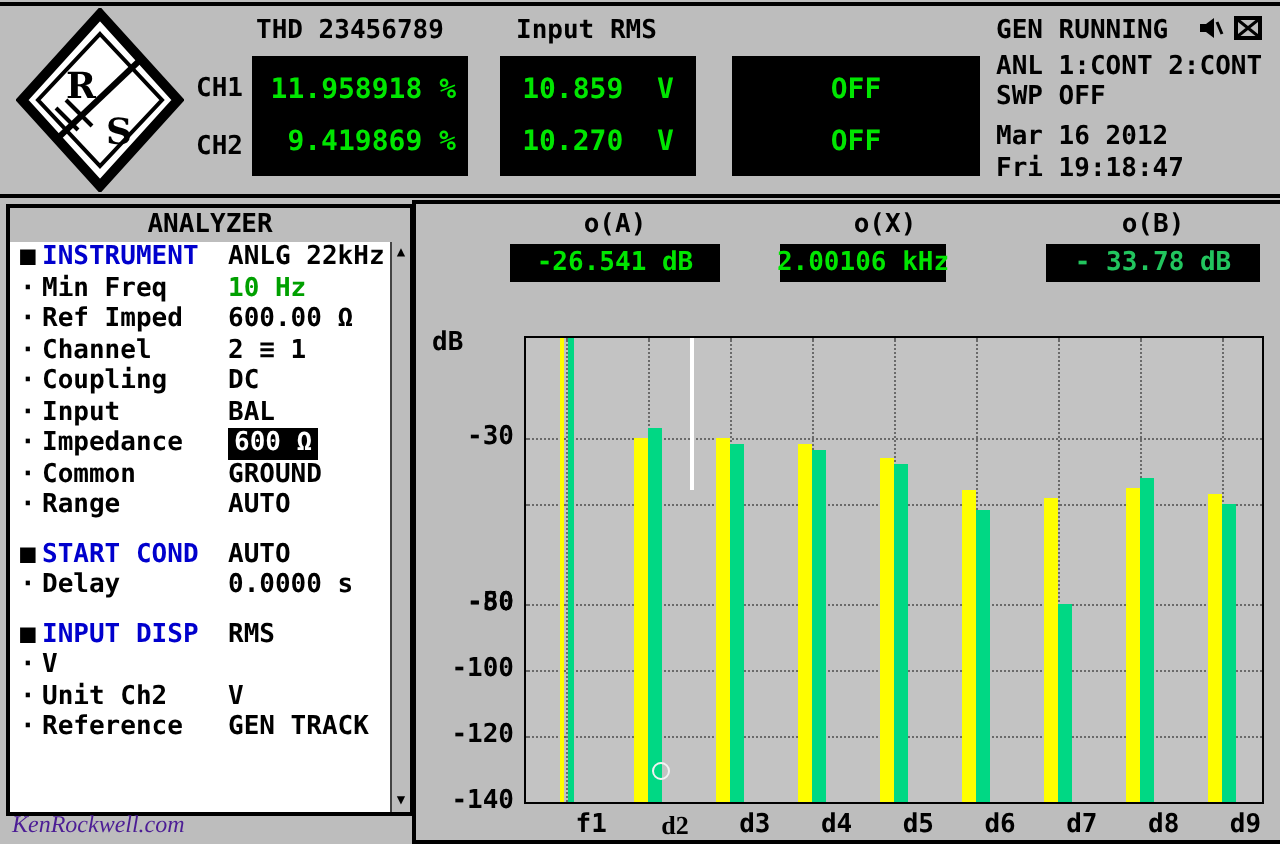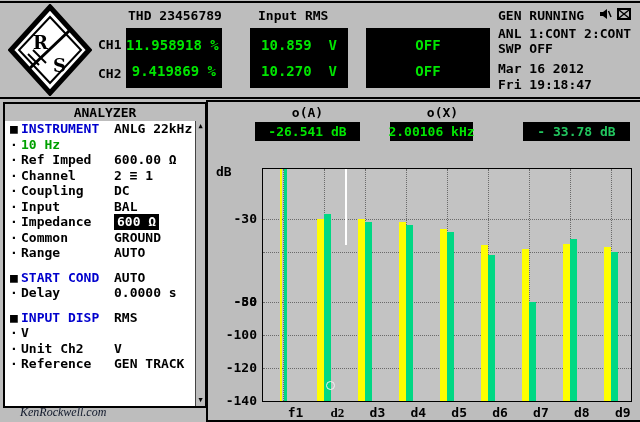--- a/index.html
+++ b/index.html
@@ -45,43 +45,43 @@
 
   .plot{position:absolute;left:54px;top:66px;width:368px;height:232px;border:1px solid #000;background:#c3c3c3;}
   .grid-h{position:absolute;left:0;width:100%;height:0;border-top:1px dotted #6a6a6a;}
   .grid-v{position:absolute;top:0;height:100%;width:0;border-left:1px dotted #6a6a6a;}
   .ytick{position:absolute;left:-50px;width:44px;text-align:right;font-size:13px;font-weight:bold;}
   .xtick{position:absolute;top:236px;width:40px;text-align:right;font-size:13px;font-weight:bold;}
   .bar{position:absolute;bottom:0;}
   .cursor-line{position:absolute;top:0;height:76px;width:2px;background:#fff;}
   .cursor-marker{position:absolute;top:212px;width:7px;height:7px;border:1px solid #f2f2f2;border-radius:50%;}
 
-  .watermark{position:absolute;left:20px;top:405px;font-family:"Liberation Serif",serif;font-style:italic;
-             font-size:12px;color:#0f172a;}
+  .watermark{position:absolute;left:6px;top:405px;font-family:"Liberation Serif",serif;font-style:italic;
+             font-size:12px;color:#4c1d95;}
 </style>
 </head>
 <body>
 
 <div class="screen">
   <div class="topline"></div>
 
   <svg class="abs" style="left:8px;top:4px" width="84" height="92" viewBox="0 0 84 92">
     <polygon points="42,3 81,46 42,89 3,46" fill="#ffffff" stroke="#000000" stroke-width="5"></polygon>
     <polygon points="42,13 73,46 42,79 11,46" fill="none" stroke="#000000" stroke-width="2"></polygon>
     <line x1="21" y1="65" x2="61" y2="27" stroke="#000000" stroke-width="3"></line>
     <line x1="20" y1="50" x2="31" y2="61" stroke="#000000" stroke-width="2"></line>
     <line x1="25" y1="46" x2="38" y2="59" stroke="#000000" stroke-width="2"></line>
     <text x="25" y="45" font-size="18" font-weight="bold" font-family="DejaVu Serif, serif">R</text>
     <text x="45" y="68" font-size="18" font-weight="bold" font-family="DejaVu Serif, serif">S</text>
   </svg>
 
   <span class="abs t13" style="left:128px;top:8px">THD 23456789</span>
   <span class="abs t13" style="left:98px;top:37px">CH1</span>
   <span class="abs t13" style="left:98px;top:66px">CH2</span>
-  <div class="blackbox" style="left:126px;top:28px;width:96px;height:60px">
+  <div class="blackbox" style="left:126px;top:28px;width:108px;height:60px">
     <div class="gval">11.958918 %</div>
     <div class="gval">9.419869 %</div>
   </div>
 
   <span class="abs t13" style="left:258px;top:8px">Input RMS</span>
   <div class="blackbox" style="left:250px;top:28px;width:98px;height:60px">
     <div class="gval center">10.859  V</div>
     <div class="gval center">10.270  V</div>
   </div>
 
@@ -103,21 +103,21 @@
   <span class="abs t13" style="left:498px;top:41px">SWP OFF</span>
   <span class="abs t13" style="left:498px;top:61px">Mar 16 2012</span>
   <span class="abs t13" style="left:498px;top:77px">Fri 19:18:47</span>
 
   <div class="divider"></div>
 
   <div class="abs menu-panel">
     <div class="menu-title">ANALYZER</div>
     <div class="menu-list">
         <div class="menu-row"><span class="bullet">■</span><span class="mlabel blue">INSTRUMENT</span><span class="mvalue">ANLG 22kHz</span></div>
-        <div class="menu-row"><span class="bullet">·</span><span class="mvalue green">10 Hz</span></div>
+        <div class="menu-row"><span class="bullet">·</span><span class="mlabel">Min Freq</span><span class="mvalue green">10 Hz</span></div>
         <div class="menu-row"><span class="bullet">·</span><span class="mlabel">Ref Imped</span><span class="mvalue">600.00 Ω</span></div>
         <div class="menu-row"><span class="bullet">·</span><span class="mlabel">Channel</span><span class="mvalue">2 ≡ 1</span></div>
         <div class="menu-row"><span class="bullet">·</span><span class="mlabel">Coupling</span><span class="mvalue">DC</span></div>
         <div class="menu-row"><span class="bullet">·</span><span class="mlabel">Input</span><span class="mvalue">BAL</span></div>
         <div class="menu-row"><span class="bullet">·</span><span class="mlabel">Impedance</span><span class="mvalue selected">600 Ω</span></div>
         <div class="menu-row"><span class="bullet">·</span><span class="mlabel">Common</span><span class="mvalue">GROUND</span></div>
         <div class="menu-row"><span class="bullet">·</span><span class="mlabel">Range</span><span class="mvalue">AUTO</span></div>
         <div class="menu-spacer"></div>
         <div class="menu-row"><span class="bullet">■</span><span class="mlabel blue">START COND</span><span class="mvalue">AUTO</span></div>
         <div class="menu-row"><span class="bullet">·</span><span class="mlabel">Delay</span><span class="mvalue">0.0000 s</span></div>
@@ -129,20 +129,21 @@
       </div>
     <div class="menu-scrollbar">
       <div class="sb-arrow up">▲</div>
       <div class="sb-arrow down">▼</div>
     </div>
   </div>
 
   <div class="abs chart-panel">
     <div class="cur-label" style="left:47px;width:105px">o(A)</div>
     <div class="cur-label" style="left:182px;width:105px">o(X)</div>
+    <div class="cur-label" style="left:315px;width:107px">o(B)</div>
     <div class="cur-box cgreen" style="left:47px;width:105px">-26.541 dB</div>
     <div class="cur-box cgreen" style="left:182px;width:83px">2.00106 kHz</div>
     <div class="cur-box cyellow" style="left:315px;width:107px">- 33.78 dB</div>
 
     <div class="legend">
       <span class="legend-unit">dB</span>
       <span class="legend-tokens"><span class="tok-black">THD</span><span class="tok-black">CH1,</span><span class="tok-yellow">THD</span><span class="tok-green">CH2</span><span class="tok-black">vs</span><span class="tok-black">FREQUENCY/Hz</span></span>
     </div>
 
     <div class="plot">

